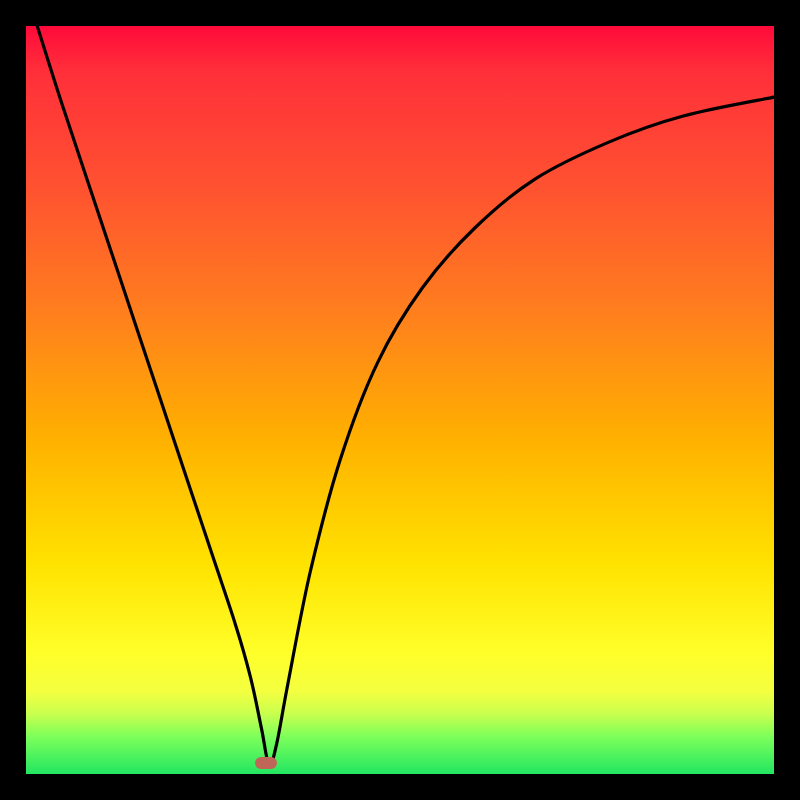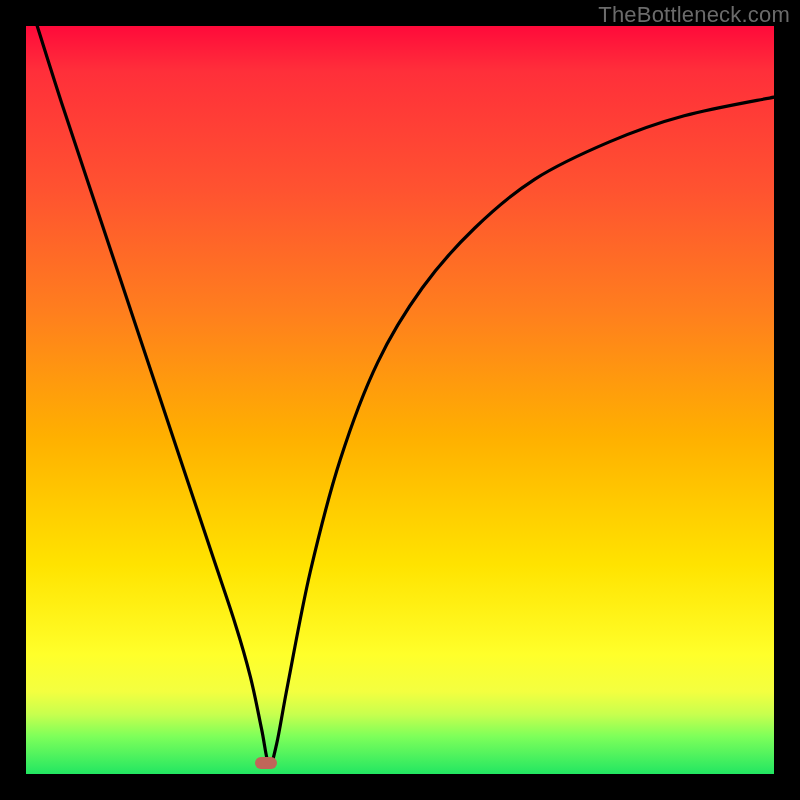--- a/index.html
+++ b/index.html
@@ -72,14 +72,13 @@
 </head>
 <body>
 
 <div class="frame">
   <div class="plot">
     <svg class="overlay" viewBox="0 0 748 748" preserveAspectRatio="none">
       <path id="curve-path" fill="none" stroke="#000" stroke-width="3.2" stroke-linejoin="round" stroke-linecap="round" d="M 11.2 0.0 C 15.6 13.7, 26.8 49.9, 37.4 82.3 C 48.0 114.7, 62.3 157.1, 74.8 194.5 C 87.3 231.9, 99.7 269.3, 112.2 306.7 C 124.7 344.1, 137.1 381.5, 149.6 418.9 C 162.1 456.3, 177.0 501.2, 187.0 531.1 C 197.0 561.0, 203.2 578.5, 209.4 598.4 C 215.7 618.3, 220.0 633.3, 224.4 650.8 C 228.8 668.2, 232.5 688.4, 235.6 703.1 C 238.7 717.8, 240.6 736.5, 243.1 739.0 C 245.6 741.5, 247.5 731.5, 250.6 718.1 C 253.7 704.6, 256.2 686.9, 261.8 658.2 C 267.4 629.6, 275.5 583.4, 284.2 546.0 C 293.0 508.6, 302.9 468.7, 314.2 433.8 C 325.4 398.9, 337.8 365.3, 351.6 336.6 C 365.3 307.9, 380.2 284.2, 396.4 261.8 C 412.6 239.4, 430.1 220.0, 448.8 202.0 C 467.5 183.9, 486.2 167.7, 508.6 153.3 C 531.1 139.0, 558.5 126.5, 583.4 115.9 C 608.4 105.3, 630.8 97.2, 658.2 89.8 C 685.7 82.3, 733.0 74.2, 748.0 71.1"></path>
     </svg>
     <div class="marker" id="marker" style="left: 240.108px; top: 736.78px; background: rgb(192, 102, 89);"></div>
   </div>
-  <div class="watermark">TheBottleneck.com</div>
 </div>
 
 </body></html>

